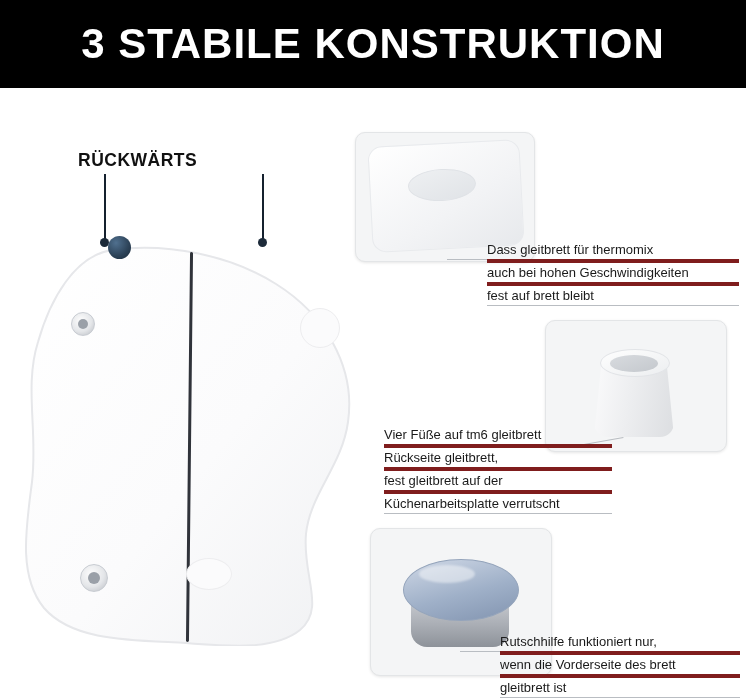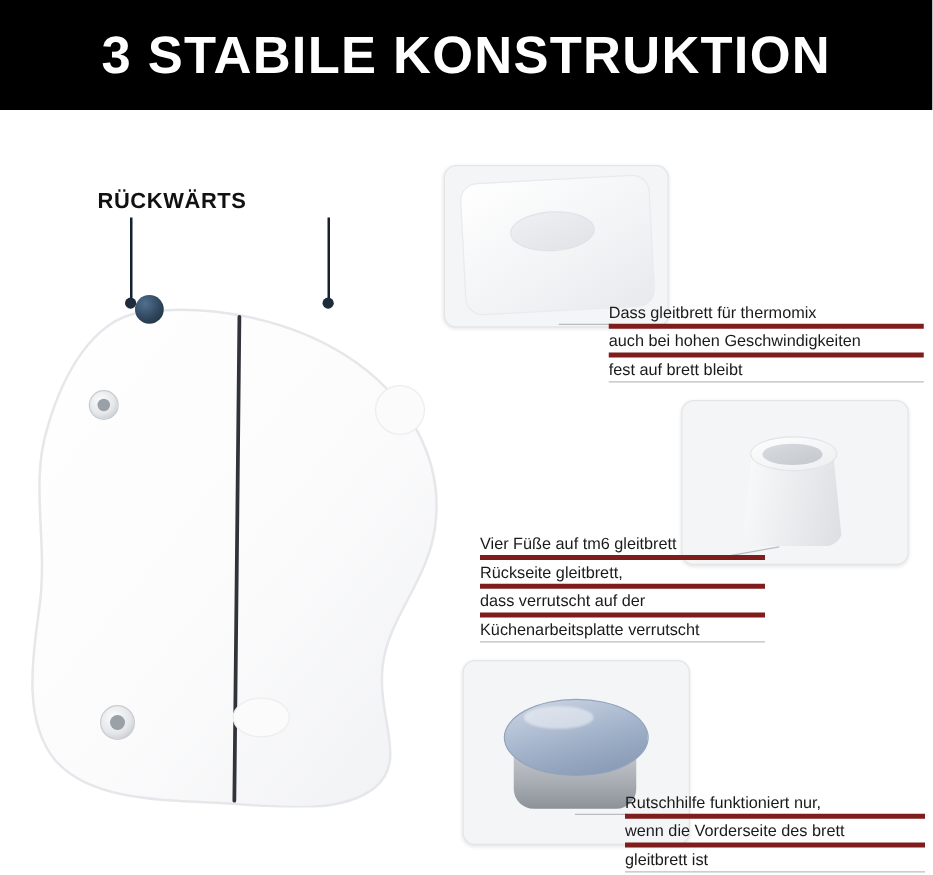--- a/index.html
+++ b/index.html
@@ -332,21 +332,21 @@
     <div id="card2-art">
       <div id="card2-body"></div>
       <div id="card2-top"></div>
       <div id="card2-hole"></div>
     </div>
   </div>
   <div class="connector" id="conn-2"></div>
   <div class="caption" id="caption-2">
     <span class="line">Vier Füße auf tm6 gleitbrett</span>
     <span class="line">Rückseite gleitbrett,</span>
-    <span class="line">dass verrutscht auf der</span>
+    <span class="line">fest gleitbrett auf der</span>
     <span class="line">Küchenarbeitsplatte verrutscht</span>
   </div>
 
   <div class="photo-card" id="card-3">
     <div id="card3-art">
       <div id="card3-base"></div>
       <div id="card3-pad"></div>
       <div id="card3-gloss"></div>
     </div>
   </div>

